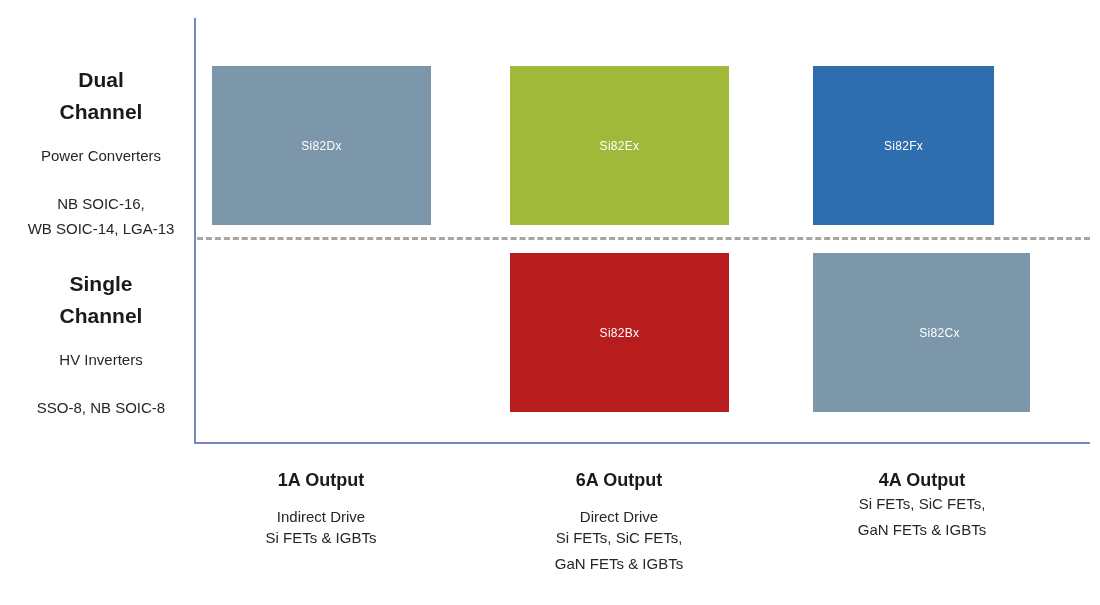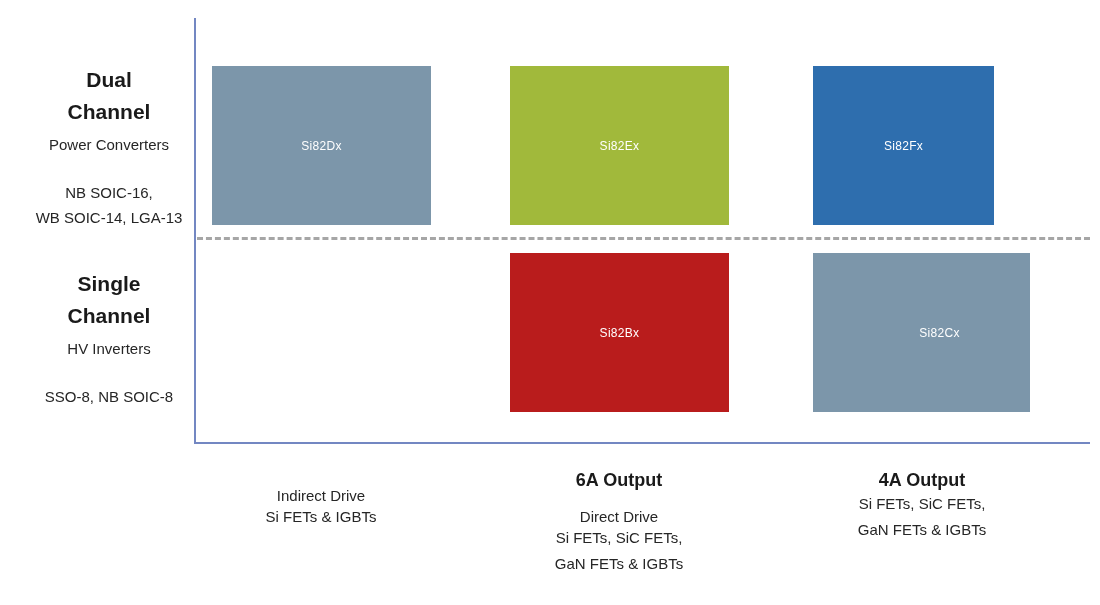--- a/index.html
+++ b/index.html
@@ -30,28 +30,28 @@
     display: flex; align-items: center; justify-content: center;
   }
   .cell-label { color: #ffffff; font-size: 12px; letter-spacing: 0.3px; text-align: center; }
   .r1 { top: 66px; }
   .r2 { top: 253px; }
   .c1 { left: 212px; }
   .c2 { left: 510px; }
   .c3 { left: 813px; width: 181px; }
 
   
-  .row-group { position: absolute; left: 12px; width: 194px; text-align: center; }
+  .row-group { position: absolute; left: 4px; width: 194px; text-align: center; }
   .rg1 { top: 64px; }
   .rg2 { top: 268px; }
   .rg-title {
     font-size: 21px; font-weight: bold; line-height: 32px;
     white-space: pre-line; color: #1a1a1a;
   }
-  .rg-subtitle { font-size: 15px; margin-top: 8px; color: #262626; }
+  .rg-subtitle { font-size: 15px; margin-top: 19px; color: #262626; }
   .rg-packages {
     font-size: 15px; margin-top: 27px; line-height: 25px;
     white-space: pre-line; color: #262626;
   }
 
   
   .col-group { position: absolute; top: 470px; width: 260px; text-align: center; }
   .cg1 { left: 191px; }
   .cg2 { left: 489px; }
   .cg3 { left: 792px; }
@@ -98,20 +98,21 @@
   </div>
 
   <div class="cell r2 c2" style="background-color: #b91c1c;">
     <span class="cell-label">Si82Bx</span>
   </div>
   <div class="cell r2 c3" style="background-color: rgb(124, 150, 170); padding-left: 36px;">
     <span class="cell-label">Si82Cx</span>
   </div>
 
   <div class="col-group cg1">
+    <div class="col-title">1A Output</div>
     <div class="col-subtitle">Indirect Drive</div>
     <div class="col-devices">Si FETs &amp; IGBTs</div>
   </div>
 
   <div class="col-group cg2">
     <div class="col-title">6A Output</div>
     <div class="col-subtitle">Direct Drive</div>
     <div class="col-devices">Si FETs, SiC FETs,
 GaN FETs &amp; IGBTs</div>
   </div>

